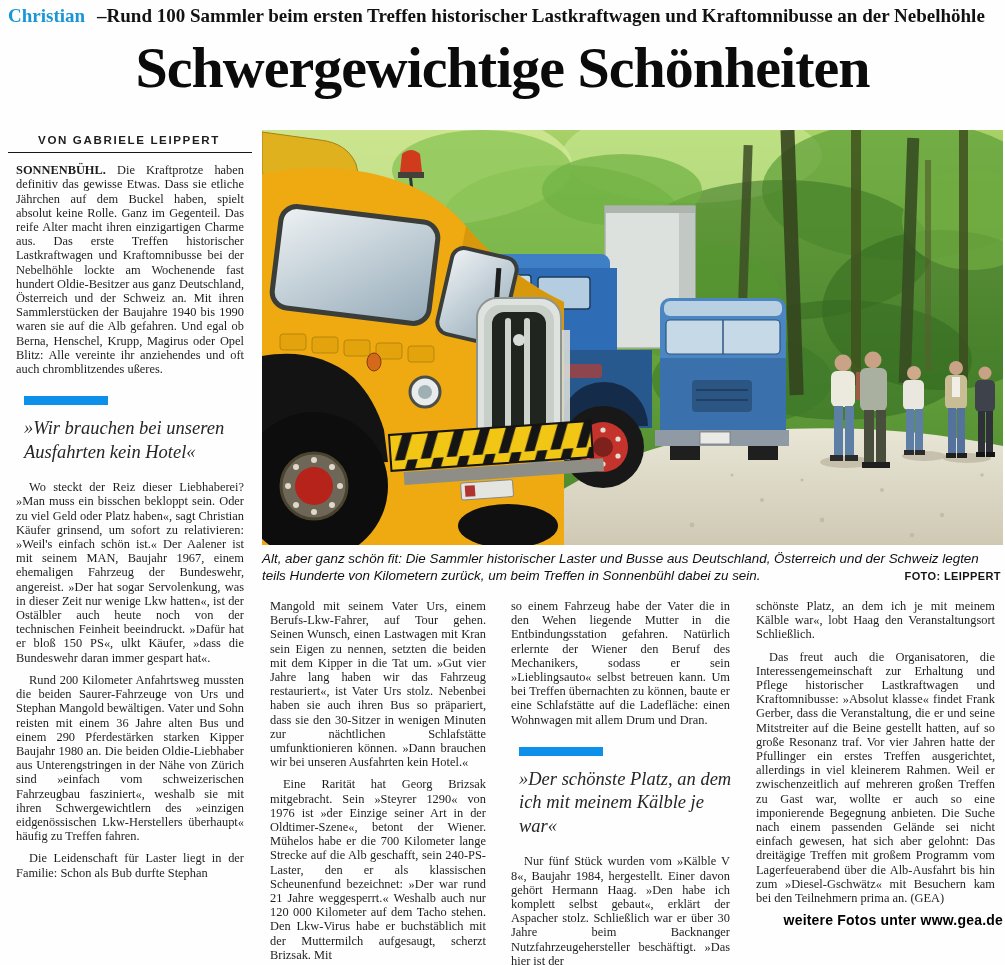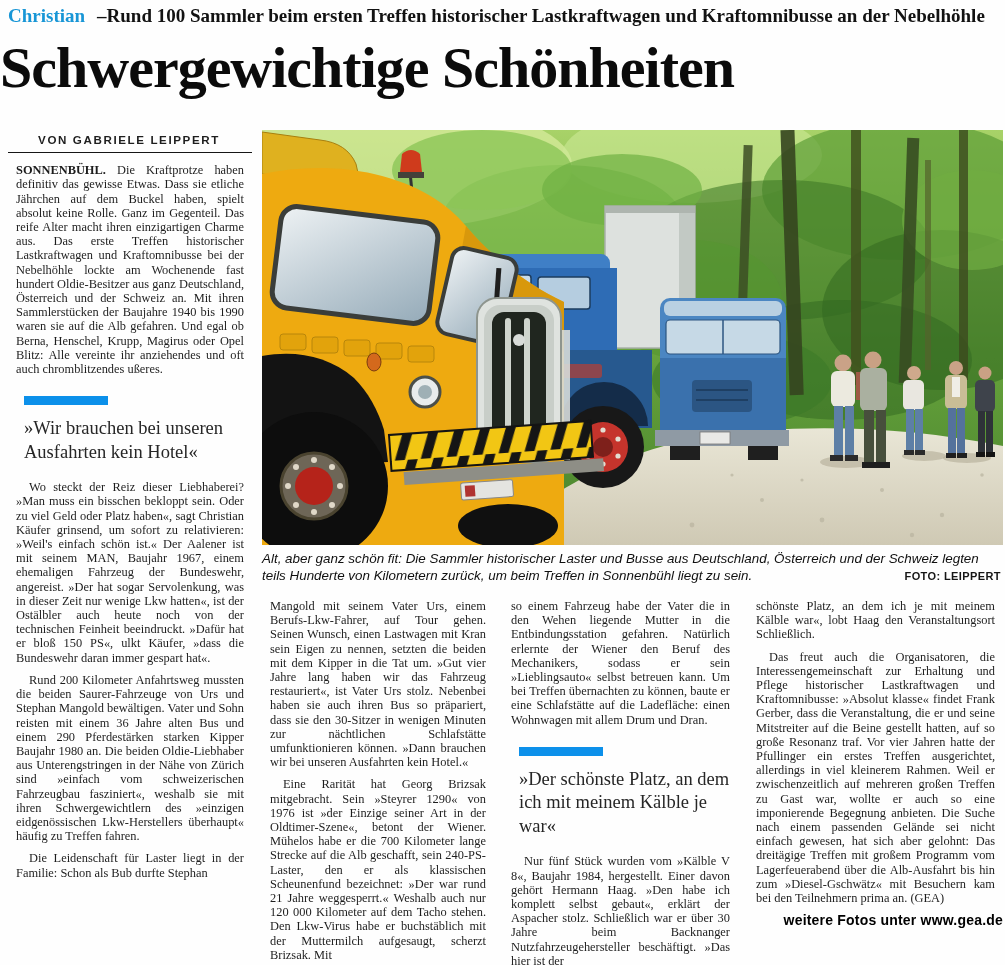--- a/index.html
+++ b/index.html
@@ -1,38 +1,38 @@
 <!DOCTYPE html>
 <html lang="de"><head>
 <meta charset="utf-8">
 <style>
   html,body{margin:0;padding:0;background:#ffffff;}
   .page{position:relative;width:1005px;height:965px;background:#fefefe;overflow:hidden;
         font-family:"Liberation Serif", serif;color:#1c1c1c;}
   .kicker{position:absolute;left:8px;top:5px;font-size:19px;white-space:nowrap;}
   .kicker-label{color:#1896d6;font-weight:bold;}
   .kicker-rest{color:#121212;margin-left:12px;font-weight:bold;}
-  .headline{position:absolute;left:0;top:34px;width:100%;
+  .headline{position:absolute;left:0;top:34px;width:100%;text-align:center;
             font-size:58px;font-weight:bold;color:#0b0b0b;letter-spacing:-1px;}
   .col{position:absolute;text-align:justify;font-size:12.4px;line-height:14.2px;
        color:#1d1d1d;hyphens:auto;overflow:hidden;}
   .col p{margin:8px;}
   .col p.indent{text-indent:13px;}
   .col1{left:8px;top:130px;width:244px;height:835px;}
   .colb{top:591px;height:374px;}
   .col2{left:262px;width:232px;}
   .col3{left:503px;width:235px;}
   .col4{left:748px;width:255px;}
   .byline{text-align:center;font-family:"Liberation Sans",sans-serif;font-weight:bold;
           font-size:11.6px;letter-spacing:1.6px;color:#1e1e1e;padding:3px 2px 5px 0;
           border-bottom:1.6px solid #161616;margin-bottom:10px;}
   .lead{font-weight:bold;}
   .pullquote{margin:20px 0 16px 16px;text-align:left;}
   .pq-bar{width:84px;height:9px;background:#0c90ea;margin-bottom:12px;}
-  .pq-text{font-size:18.5px;line-height:23.5px;color:#262626;}
+  .pq-text{font-style:italic;font-size:18.5px;line-height:23.5px;color:#262626;}
   .photo{position:absolute;left:262px;top:130px;width:741px;height:415px;}
   .photo svg{display:block;}
   .caption{position:absolute;left:262px;top:551px;width:741px;
            font-family:"Liberation Sans",sans-serif;font-style:italic;
            font-size:13.4px;line-height:16.5px;color:#101010;}
   .credit{position:absolute;right:2px;top:17px;font-style:normal;font-weight:bold;
           font-size:11px;letter-spacing:.4px;color:#161616;
           font-family:"Liberation Sans",sans-serif;}
   .more{text-align:right;font-family:"Liberation Sans",sans-serif;font-weight:bold;
         font-size:14px;color:#000000;margin-top:3px;letter-spacing:.2px;}
@@ -255,21 +255,21 @@
           <rect x="128" y="298" width="202" height="36" fill="url(#hazard)" stroke="#141414" stroke-width="2"></rect>
           <rect x="140" y="336" width="200" height="13" fill="#8e8e86"></rect>
           <rect x="196" y="351" width="52" height="17" rx="2" fill="#e4e4e0" stroke="#888"></rect>
           <rect x="200" y="354" width="10" height="11" fill="#b03330"></rect>
         </g>
       </g>
     </svg>
   </div>
 
   <div class="caption">
-    <span>Alt, aber ganz schön fit: Die Sammler historischer Laster und Busse aus Deutschland, Österreich und der Schweiz legten teils Hunderte von Kilometern zurück, um beim Treffen in Sonnenbühl liegt zu sein.</span>
+    <span>Alt, aber ganz schön fit: Die Sammler historischer Laster und Busse aus Deutschland, Österreich und der Schweiz legten teils Hunderte von Kilometern zurück, um beim Treffen in Sonnenbühl dabei zu sein.</span>
     <span class="credit">FOTO: LEIPPERT</span>
   </div>
 
   <div class="col colb col2">
     <p>Mangold mit seinem Vater Urs, einem Berufs-Lkw-Fahrer, auf Tour gehen. Seinen Wunsch, einen Lastwagen mit Kran sein Eigen zu nennen, setzten die beiden mit dem Kipper in die Tat um. »Gut vier Jahre lang haben wir das Fahrzeug restauriert«, ist Vater Urs stolz. Nebenbei haben sie auch ihren Bus so präpariert, dass sie den 30-Sitzer in wenigen Minuten zur nächtlichen Schlafstätte umfunktionieren können. »Dann brauchen wir bei unseren Ausfahrten kein Hotel.«</p>
     <p class="indent">Eine Rarität hat Georg Brizsak mitgebracht. Sein »Steyrer 1290« von 1976 ist »der Einzige seiner Art in der Oldtimer-Szene«, betont der Wiener. Mühelos habe er die 700 Kilometer lange Strecke auf die Alb geschafft, sein 240-PS-Laster, den er als klassischen Scheunenfund bezeichnet: »Der war rund 21 Jahre weggesperrt.« Weshalb auch nur 120 000 Kilometer auf dem Tacho stehen. Den Lkw-Virus habe er buchstäblich mit der Muttermilch aufgesaugt, scherzt Brizsak. Mit</p>
   </div>
 
   <div class="col colb col3">
     <p>so einem Fahrzeug habe der Vater die in den Wehen liegende Mutter in die Entbindungsstation gefahren. Natürlich erlernte der Wiener den Beruf des Mechanikers, sodass er sein »Lieblingsauto« selbst betreuen kann. Um bei Treffen übernachten zu können, baute er eine Schlafstätte auf die Ladefläche: einen Wohnwagen mit allem Drum und Dran.</p>

